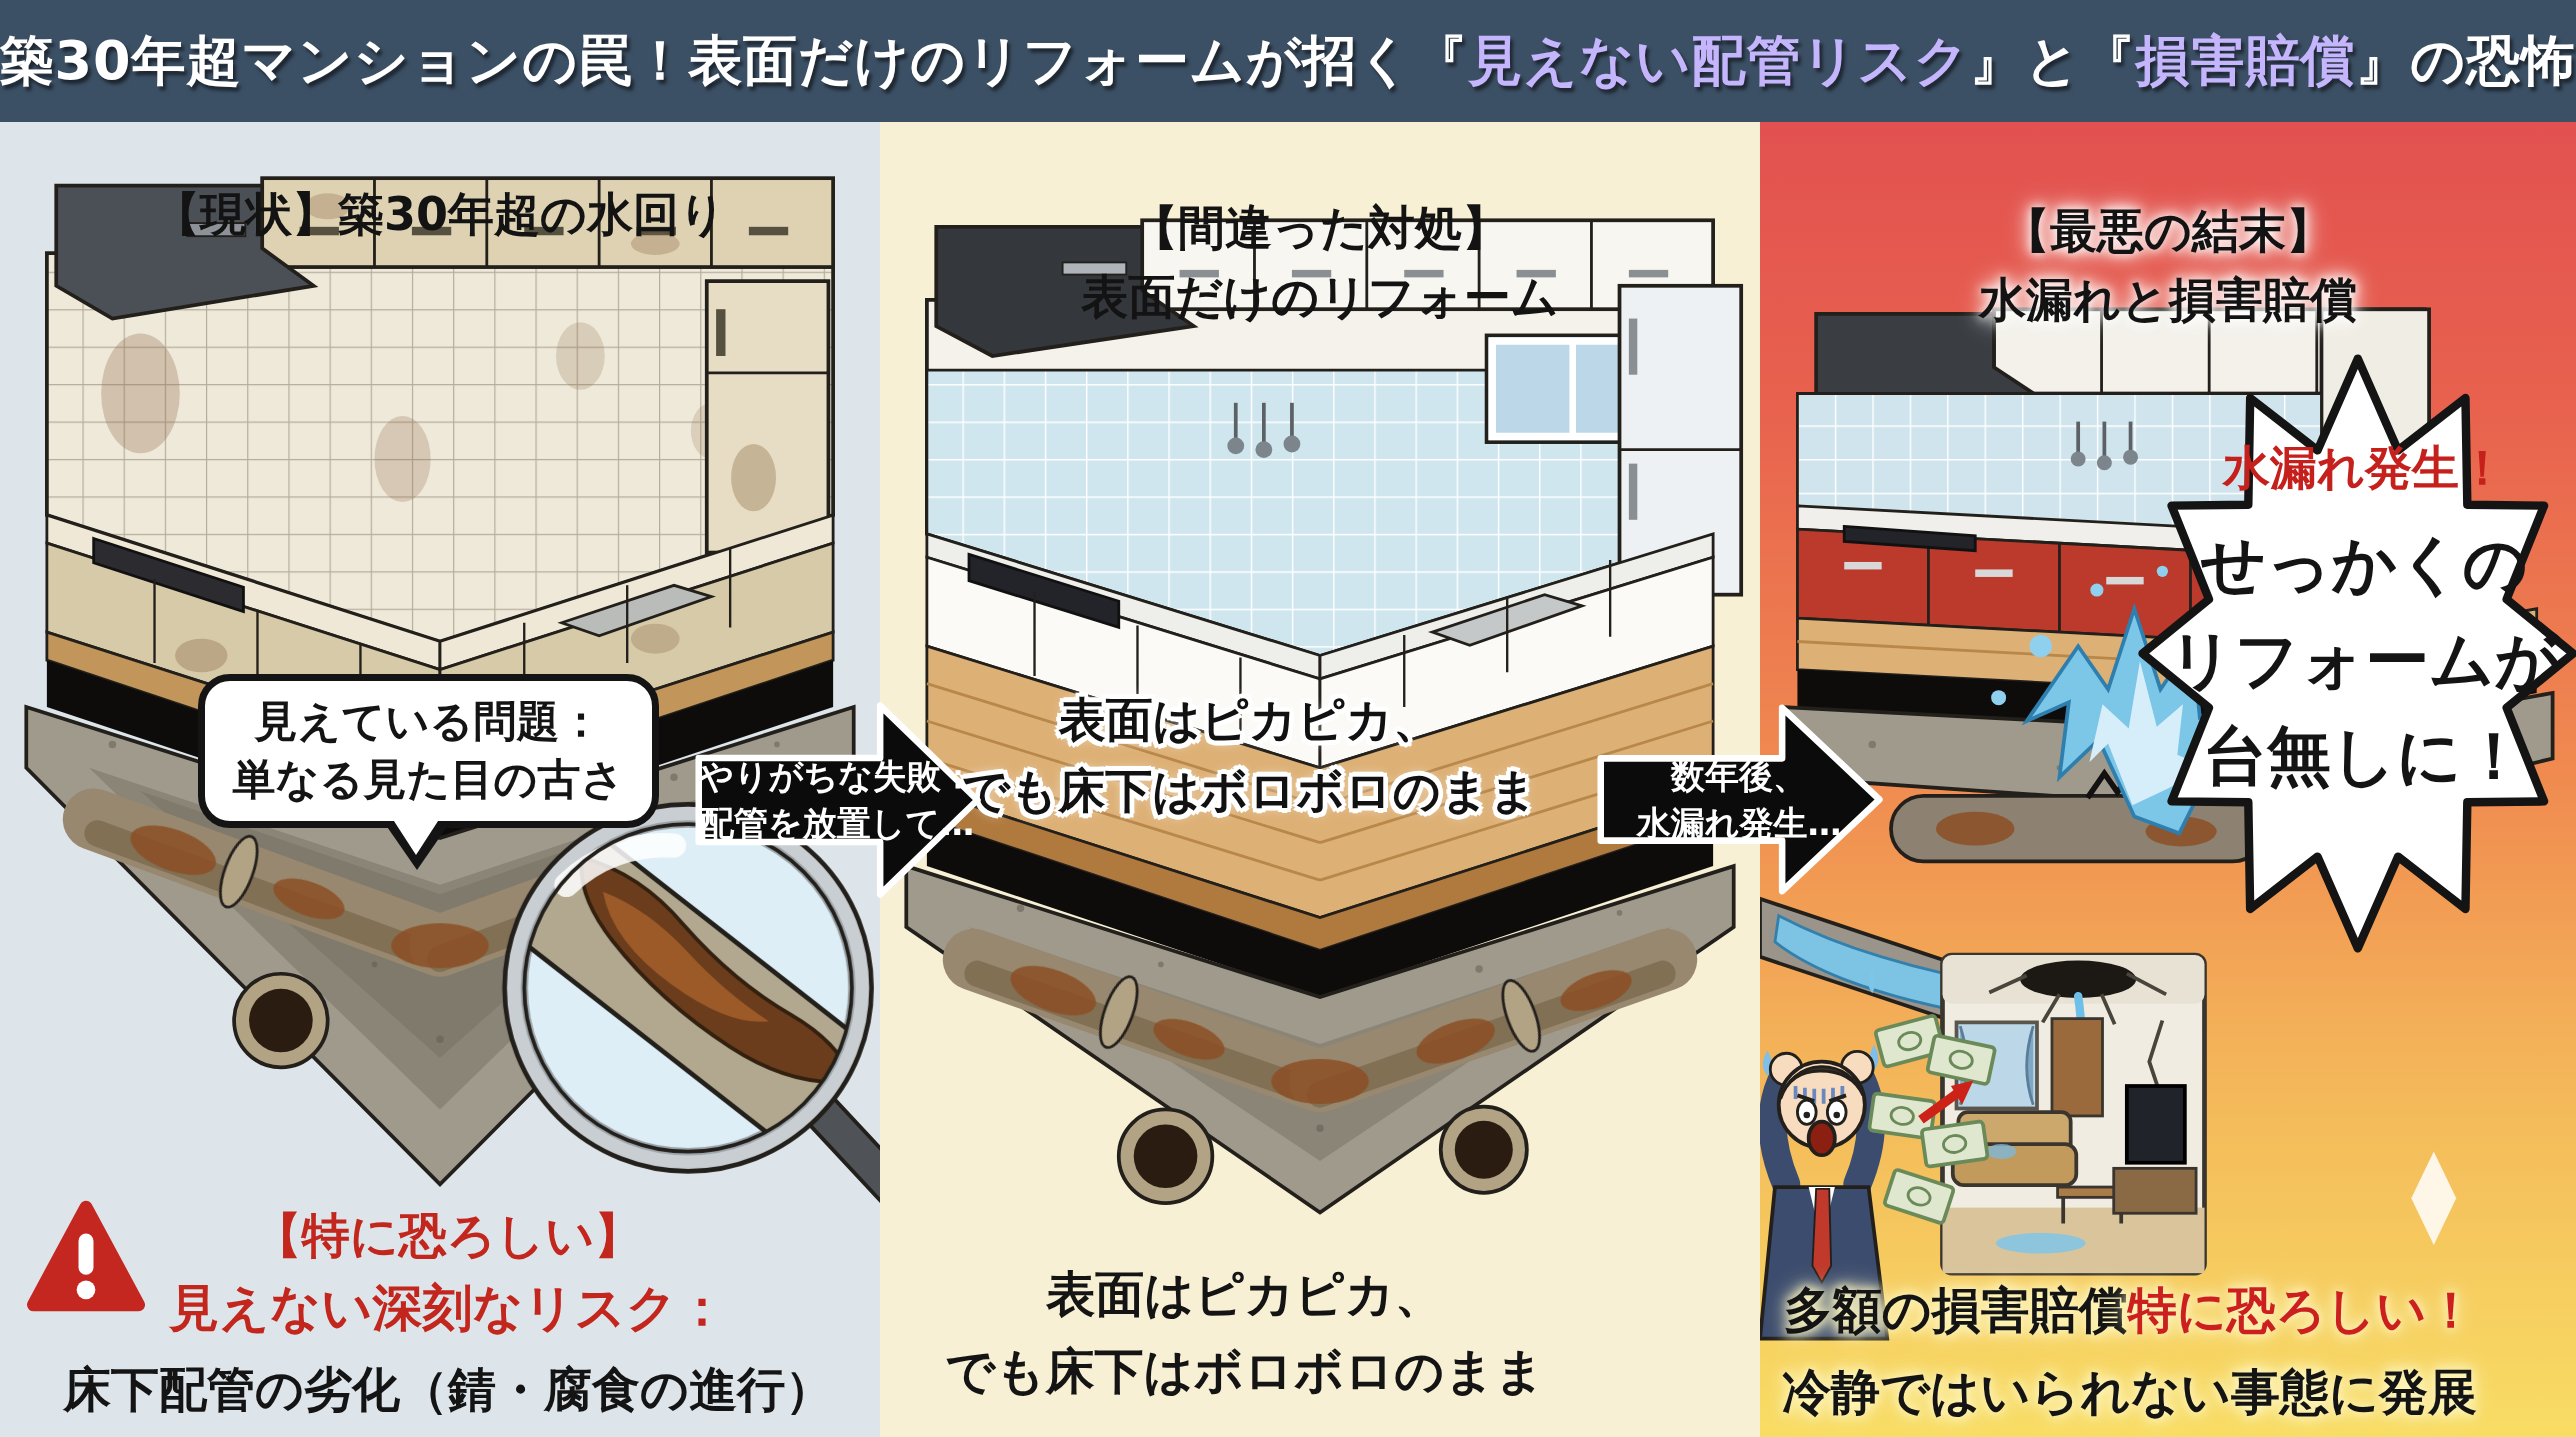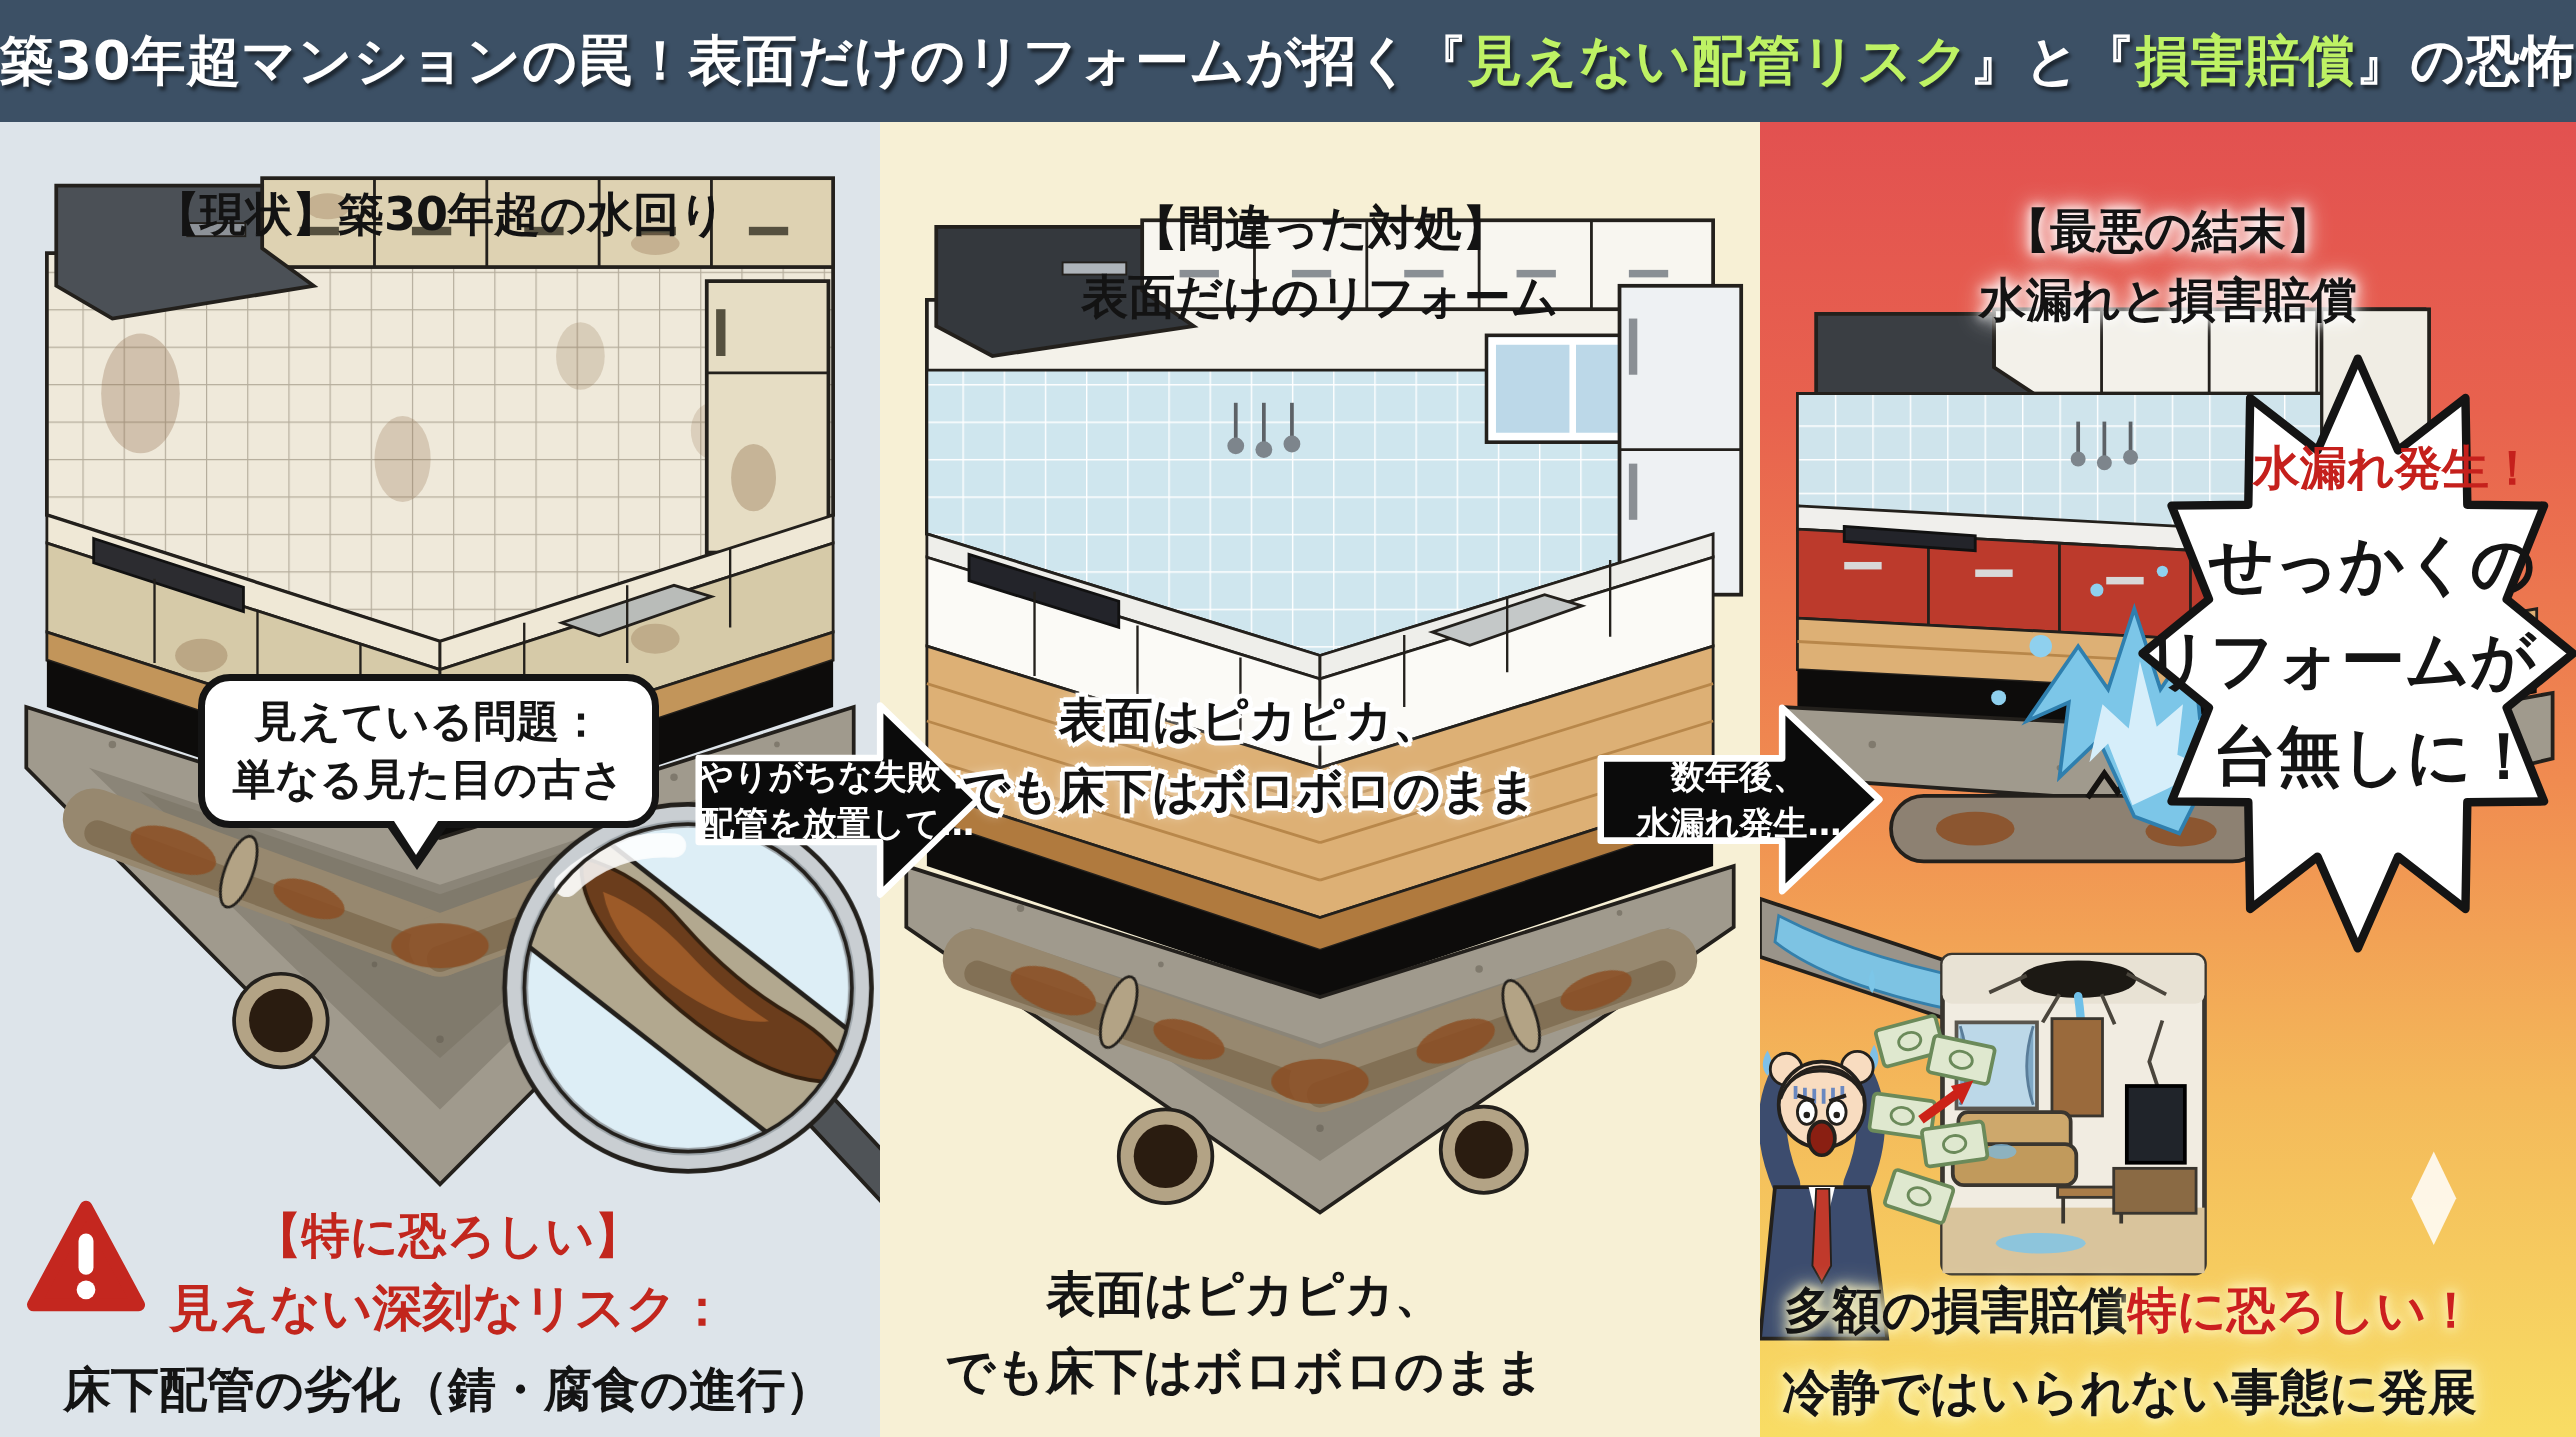--- a/index.html
+++ b/index.html
@@ -6,21 +6,21 @@
   .page{position:relative;width:2576px;height:1438px;overflow:hidden;
         font-family:"DejaVu Sans","Liberation Sans",sans-serif;font-weight:bold;}
   .abs{position:absolute;}
   .nowrap{white-space:nowrap;}
 
   
   .titlebar{left:0;top:0;width:2576px;height:122px;background:#3c5065;
             display:flex;align-items:center;justify-content:center;}
   .main-title{font-size:54px;color:#ffffff;letter-spacing:0.9px;white-space:nowrap;
               text-shadow:2.8px 3.7px 3.7px rgba(0,0,0,.55);}
-  .main-title .hl{color:#bef264;}
+  .main-title .hl{color:#c4b5fd;}
 
   
   .panel{top:122px;height:1316px;overflow:hidden;}
   .panel-left{left:0;width:880px;background:#dde4ea;}
   .panel-middle{left:880px;width:880px;background:#f7f0d5;}
   .panel-right{left:1760px;width:816px;
     background:linear-gradient(180deg,#e25150 0%,#e8624e 22%,#f08b50 50%,#f4b95a 74%,#f8dd64 100%);}
   .illus{position:absolute;left:0;top:0;width:100%;height:100%;}
 
   .hdr{left:0;width:100%;text-align:center;color:#131313;white-space:nowrap;}
@@ -52,21 +52,21 @@
   .warn3{top:1236px;font-size:48px;color:#141414;}
 
   
   .overlay{left:0;top:562px;width:739px;text-align:center;z-index:5;}
   .overlay .line{font-size:47px;color:#111;line-height:71px;white-space:nowrap;}
   .mbot{left:0;top:1134px;width:730px;text-align:center;z-index:5;}
   .mbot .line{font-size:49px;color:#141414;line-height:77px;white-space:nowrap;}
 
   
   .burst-svg{left:373px;top:232px;width:444px;height:614px;z-index:6;}
-  .burst-text{left:383px;top:298px;width:393px;z-index:7;text-align:right;}
+  .burst-text{left:408px;top:298px;width:393px;z-index:7;text-align:center;}
   .burst-text .rline{font-size:47px;color:#c5201c;line-height:96px;white-space:nowrap;}
   .burst-text .bline{font-size:64px;color:#141414;line-height:96px;white-space:nowrap;}
 
   .rbot{left:0;top:1148px;width:739px;text-align:center;z-index:7;}
   .rbot .line{font-size:49px;line-height:82px;white-space:nowrap;color:#141414;
               text-shadow:0 0 9.4px #fdf6c0,0 0 15px #fdf6c0,0 0 24px rgba(255,250,200,.9);}
   .rbot .red{color:#cc1f1f;}
 
   
   .arrow{z-index:10;text-align:center;}

